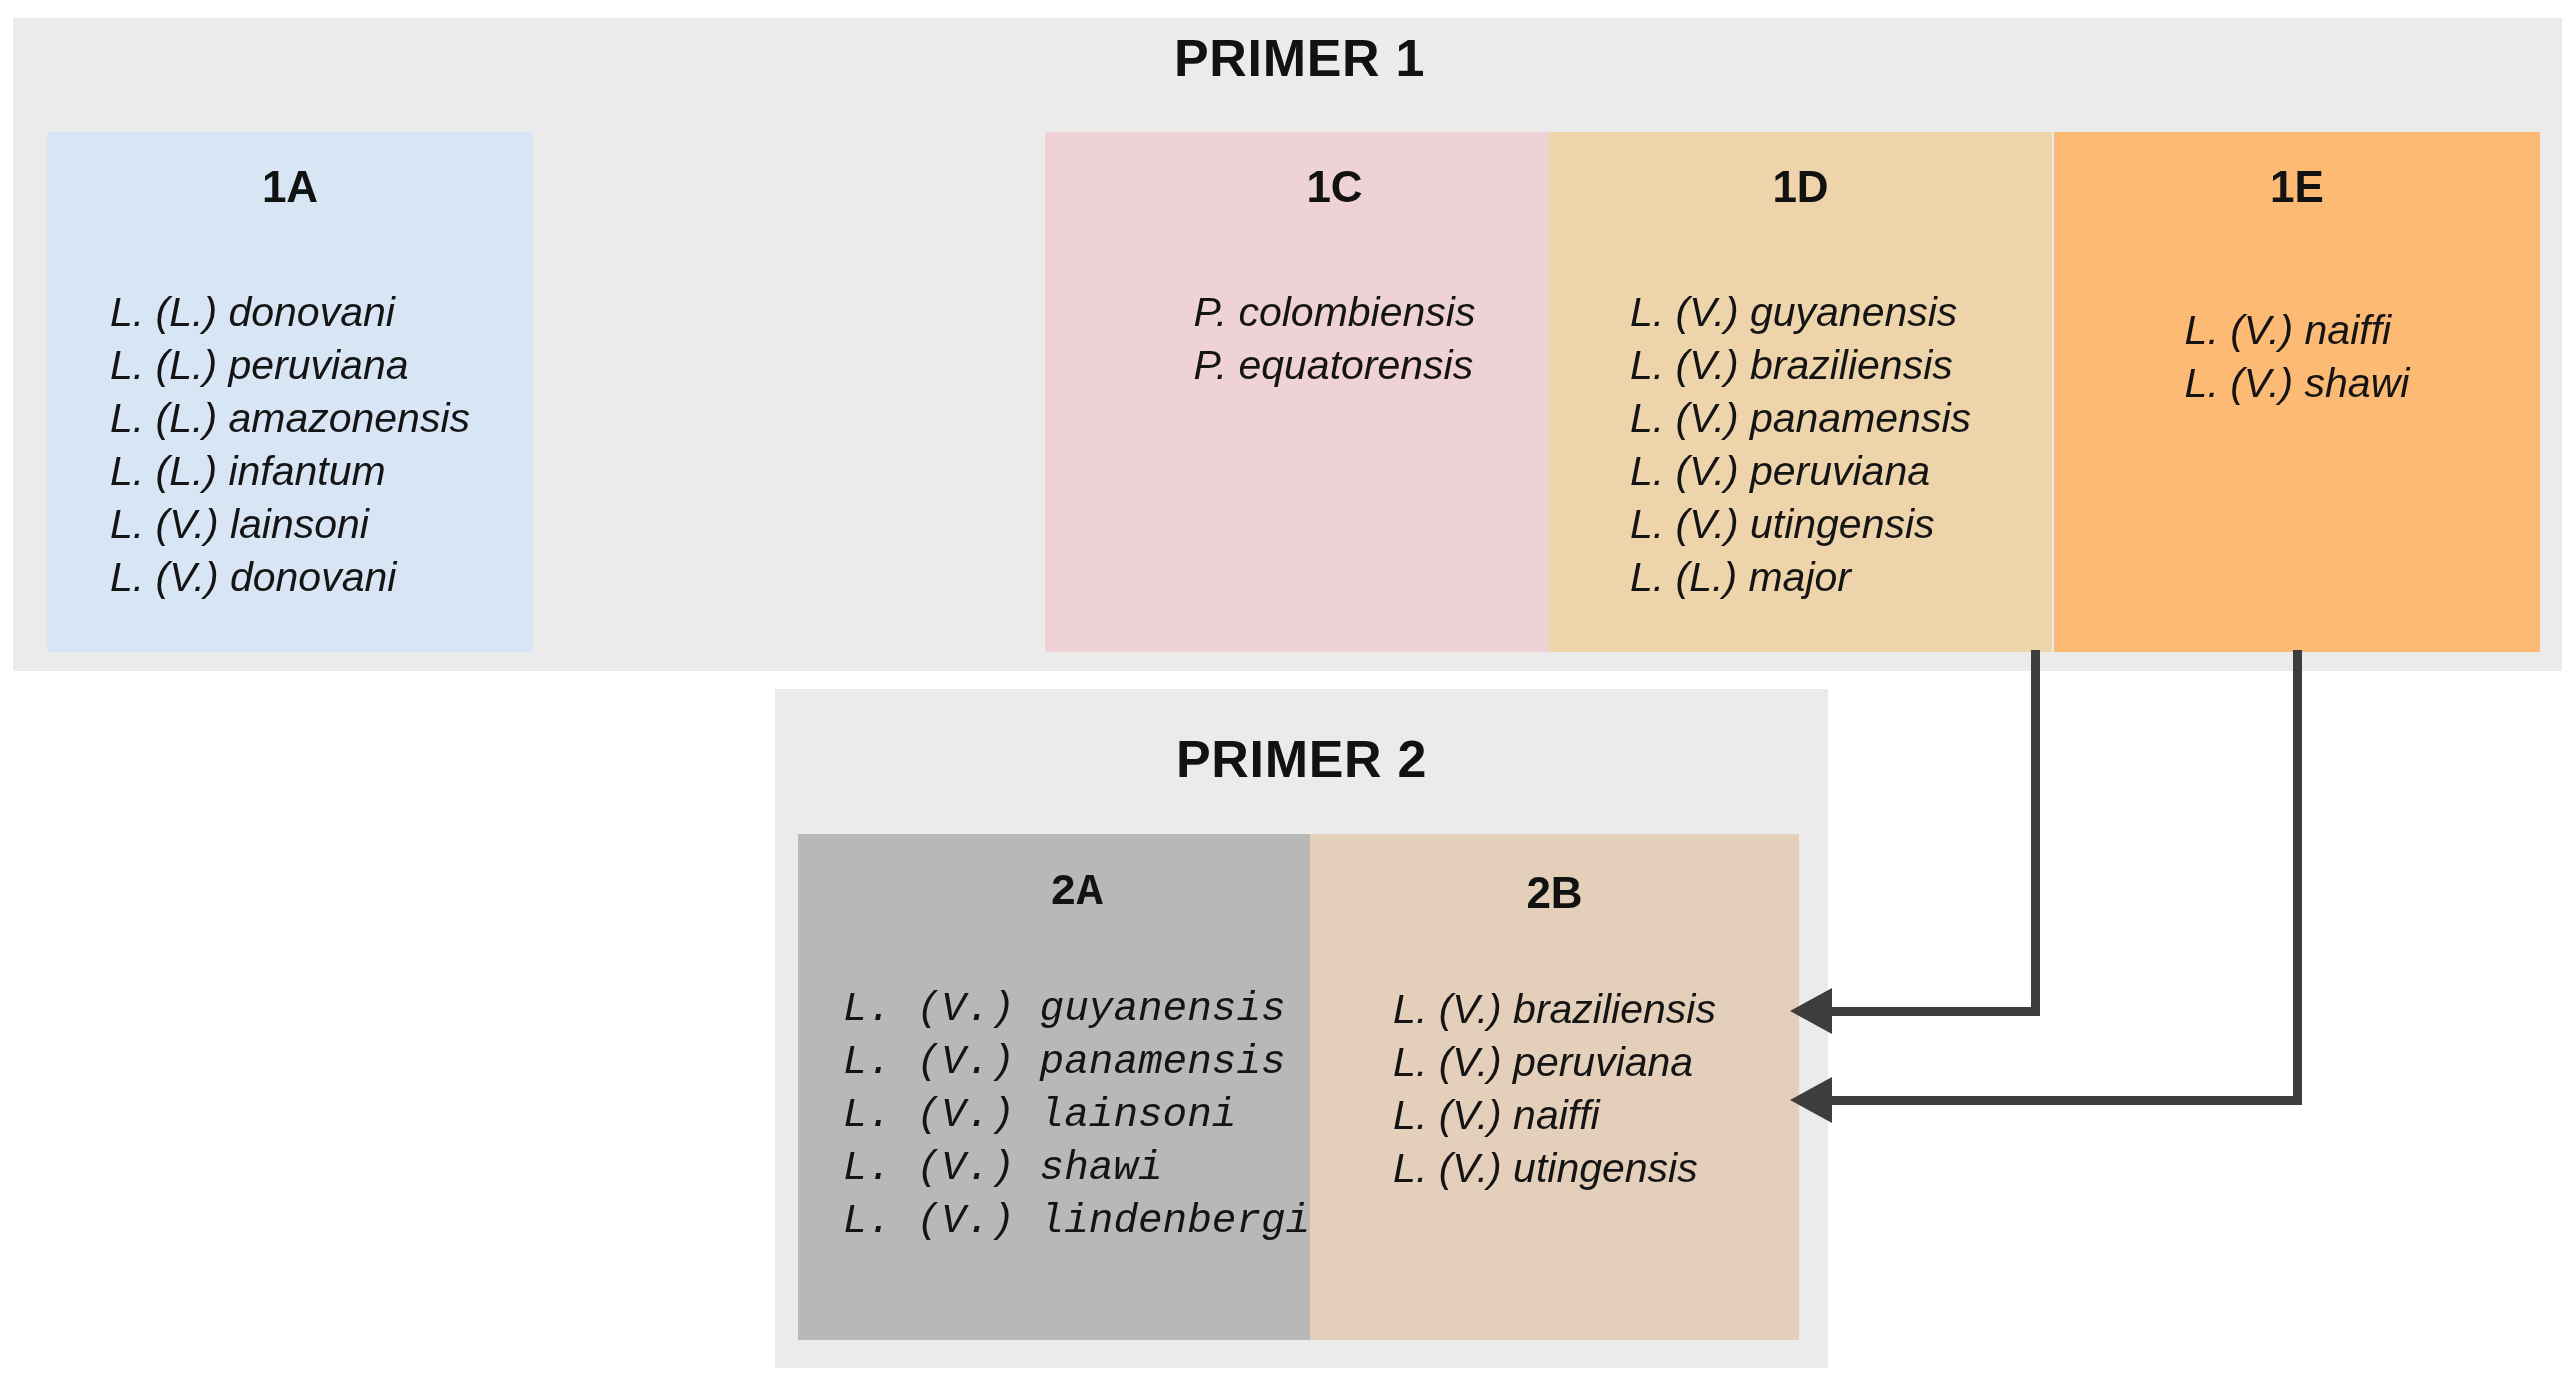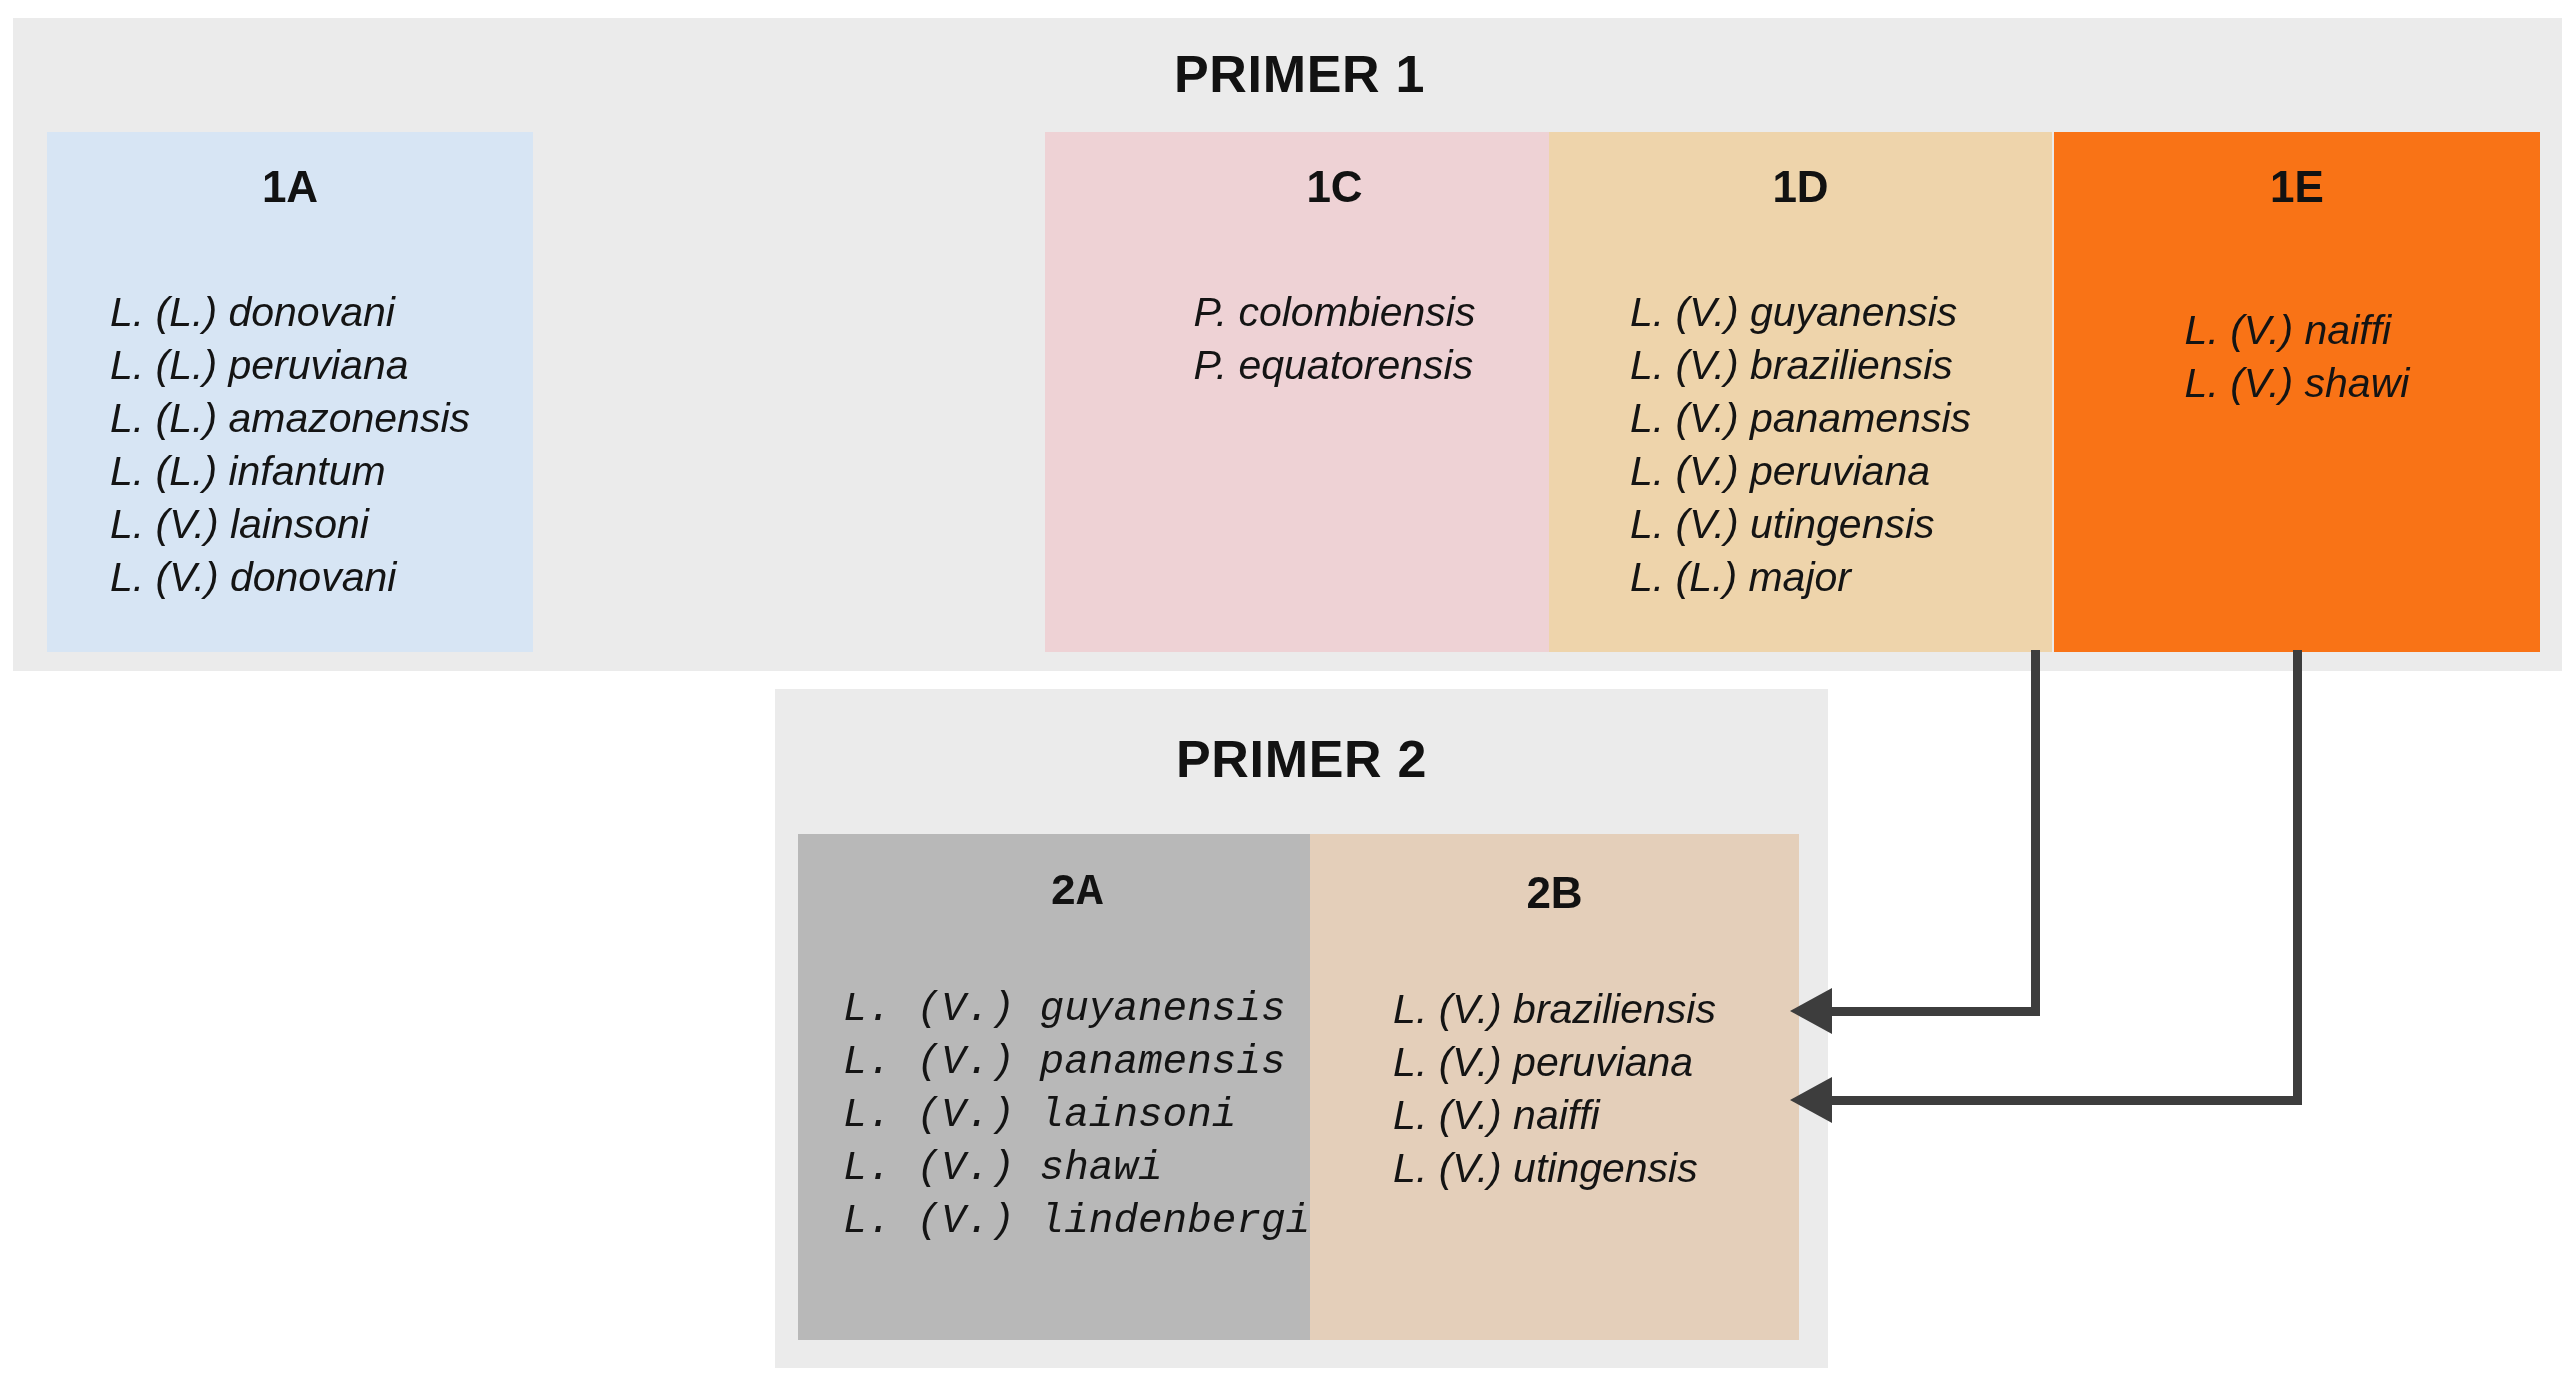--- a/index.html
+++ b/index.html
@@ -23,21 +23,21 @@
   .arrow-head{position:absolute;width:0;height:0;
               border-top:23px solid transparent;border-bottom:23px solid transparent;
               border-right:42px solid #3d3d3d}
 </style>
 </head>
 <body>
 
 <div class="canvas">
 
   <section class="panel p1" style="left: 13px; top: 18px; width: 2549px; height: 653px; background-color: rgb(235, 235, 235);">
-    <div class="panel-title" style="top:26px;margin-left:24px;">PRIMER 1</div>
+    <div class="panel-title" style="top:10px;margin-left:24px;">PRIMER 1</div>
 
     <div class="group" style="left: 22px; top: 114px; width: 486px; height: 520px; background-color: rgb(215, 229, 244); margin-left: 12px;">
       <div class="group-label">1A</div>
       <div class="species sp-p1">
         <div class="species-list">
           <div class="species-line">L. (L.) donovani</div>
           <div class="species-line">L. (L.) peruviana</div>
           <div class="species-line">L. (L.) amazonensis</div>
           <div class="species-line">L. (L.) infantum</div>
           <div class="species-line">L. (V.) lainsoni</div>
@@ -64,21 +64,21 @@
           <div class="species-line">L. (V.) guyanensis</div>
           <div class="species-line">L. (V.) braziliensis</div>
           <div class="species-line">L. (V.) panamensis</div>
           <div class="species-line">L. (V.) peruviana</div>
           <div class="species-line">L. (V.) utingensis</div>
           <div class="species-line">L. (L.) major</div>
         </div>
       </div>
     </div>
 
-    <div class="group" style="left: 2041px; top: 114px; width: 486px; height: 520px; background-color: #f97316;">
+    <div class="group" style="left: 2041px; top: 114px; width: 486px; height: 520px; background-color: #fdba74;">
       <div class="group-label">1E</div>
       <div class="species sp-p1e">
         <div class="species-list">
           <div class="species-line">L. (V.) naiffi</div>
           <div class="species-line">L. (V.) shawi</div>
         </div>
       </div>
     </div>
   </section>
 

